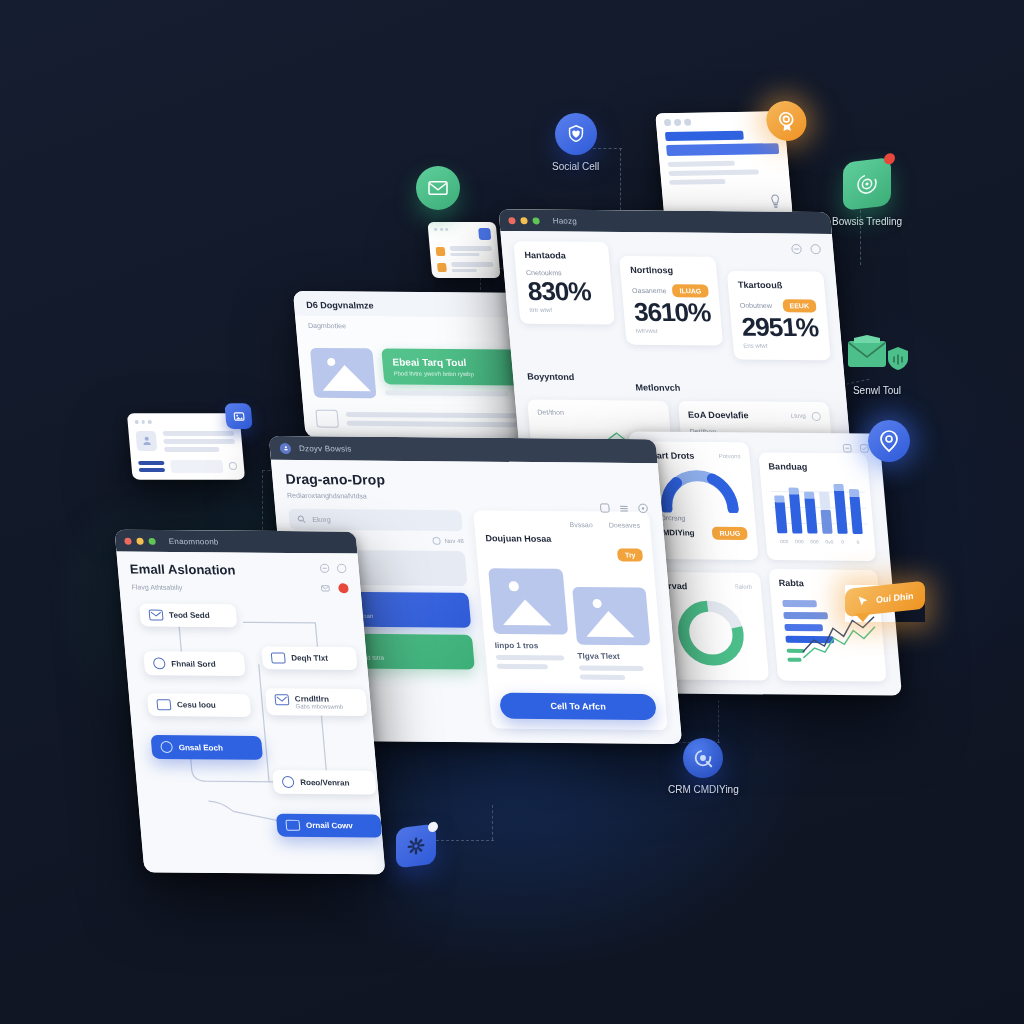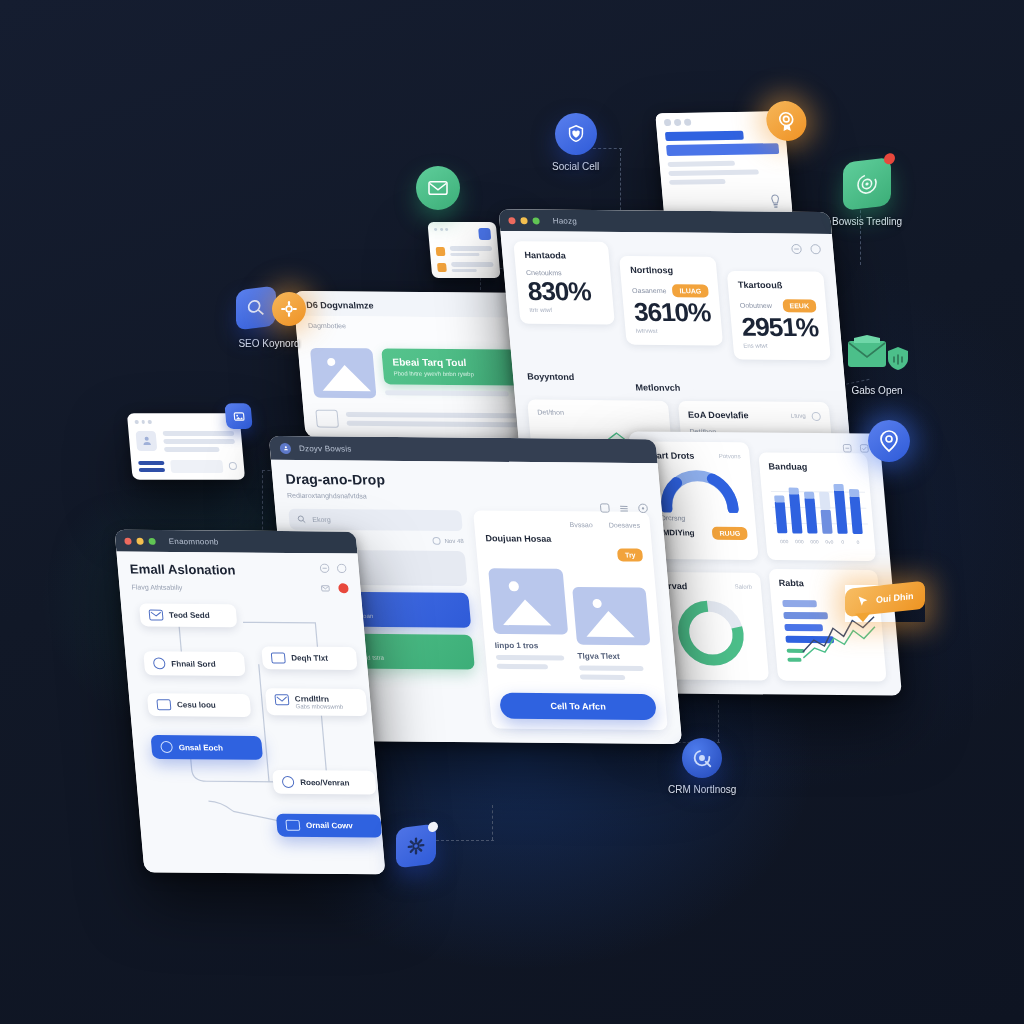--- a/index.html
+++ b/index.html
@@ -652,55 +652,33 @@
       <svg width="44" height="34" viewBox="0 0 44 34" style="position:absolute;left:0;top:2px;">
           <rect x="2" y="6" width="38" height="26" rx="3" fill="#4cbf8a"></rect>
           <path d="M3 8 L21 22 L39 8" fill="none" stroke="#0f2a20" stroke-width="1.6" opacity=".45"></path>
           <path d="M8 3 L21 0 L34 3 L34 8 L8 8z" fill="#6fd7a8"></path>
         </svg>
       <svg width="24" height="28" viewBox="0 0 24 28" style="position:absolute;right:-2px;top:12px;">
           <path d="M12 2 L22 6 v8 c0 6-6 10-10 11 -4-1-10-5-10-11 V6z" fill="#4cbf8a"></path>
           <path d="M8 12 v5 M12 10 v9 M16 12 v5" stroke="#0f2a20" stroke-width="1.6" opacity=".5" stroke-linecap="round"></path>
         </svg>
     </div>
-    <div class="fb-lbl">Gabs Open</div>
-  </div>
-
-  <div class="fbadge" style="left:232px; top:288px;">
-    <div style="width:74px;height:44px;margin:0 auto;position:relative;">
-      <div style="position:absolute;left:4px;top:0;width:40px;height:40px;border-radius:10px;background:linear-gradient(145deg,#5a80ee,#2f5bd8);display:flex;align-items:center;justify-content:center;box-shadow:0 10px 20px rgba(30,60,160,.45);transform:skewY(-7deg);">
-        <svg width="22" height="22" viewBox="0 0 24 24">
-            <circle cx="10" cy="10" r="6" fill="none" stroke="#dbe6ff" stroke-width="1.8"></circle>
-            <line x1="14.4" y1="14.4" x2="20" y2="20" stroke="#dbe6ff" stroke-width="1.8"></line>
-          </svg>
-      </div>
-      <div class="glow-o" style="position:absolute;right:0;top:4px;width:34px;height:34px;border-radius:50%;background:linear-gradient(145deg,#f6b75a,#ef9224);display:flex;align-items:center;justify-content:center;">
-        <svg width="18" height="18" viewBox="0 0 20 20">
-            <circle cx="10" cy="10" r="3.2" fill="none" stroke="#fff" stroke-width="1.8"></circle>
-            <g stroke="#fff" stroke-width="2.4" stroke-linecap="round">
-              <line x1="10" y1="2.4" x2="10" y2="5"></line>
-              <line x1="10" y1="15" x2="10" y2="17.6"></line>
-              <line x1="2.4" y1="10" x2="5" y2="10"></line>
-              <line x1="15" y1="10" x2="17.6" y2="10"></line>
-            </g>
-          </svg>
-      </div>
-    </div>
-    <div class="fb-lbl">SEO Koynord</div>
-  </div>
+    <div class="fb-lbl">Senwl Toul</div>
+  </div>
+
 
   <div class="fbadge" style="left:668px; top:738px;">
     <div class="fb-ico" style="width:40px;height:40px;margin:0 auto;background:radial-gradient(circle at 35% 30%, #4d7bec, #2348b8);box-shadow:0 10px 22px rgba(25,55,150,.5);">
       <svg width="22" height="22" viewBox="0 0 24 24">
           <circle cx="12" cy="12" r="8" fill="none" stroke="#cddcfb" stroke-width="2" stroke-dasharray="36 12"></circle>
           <circle cx="12" cy="12" r="3.2" fill="#cddcfb"></circle>
           <path d="M16 16 L21 21" stroke="#cddcfb" stroke-width="2" stroke-linecap="round"></path>
         </svg>
     </div>
-    <div class="fb-lbl">CRM Nortlnosg</div>
+    <div class="fb-lbl">CRM CMDIYing</div>
   </div>
 
   <div class="fbadge" style="left:416px; top:166px;">
     <div class="fb-ico" style="width:44px;height:44px;background:linear-gradient(145deg,#5fce9b,#3cae78);box-shadow:0 10px 22px rgba(40,150,105,.45);">
       <svg width="22" height="18" viewBox="0 0 24 20">
           <rect x="2" y="3" width="20" height="14" rx="2" fill="none" stroke="#fff" stroke-width="1.7"></rect>
           <path d="M3 5 L12 12 L21 5" fill="none" stroke="#fff" stroke-width="1.7"></path>
         </svg>
     </div>
   </div>

